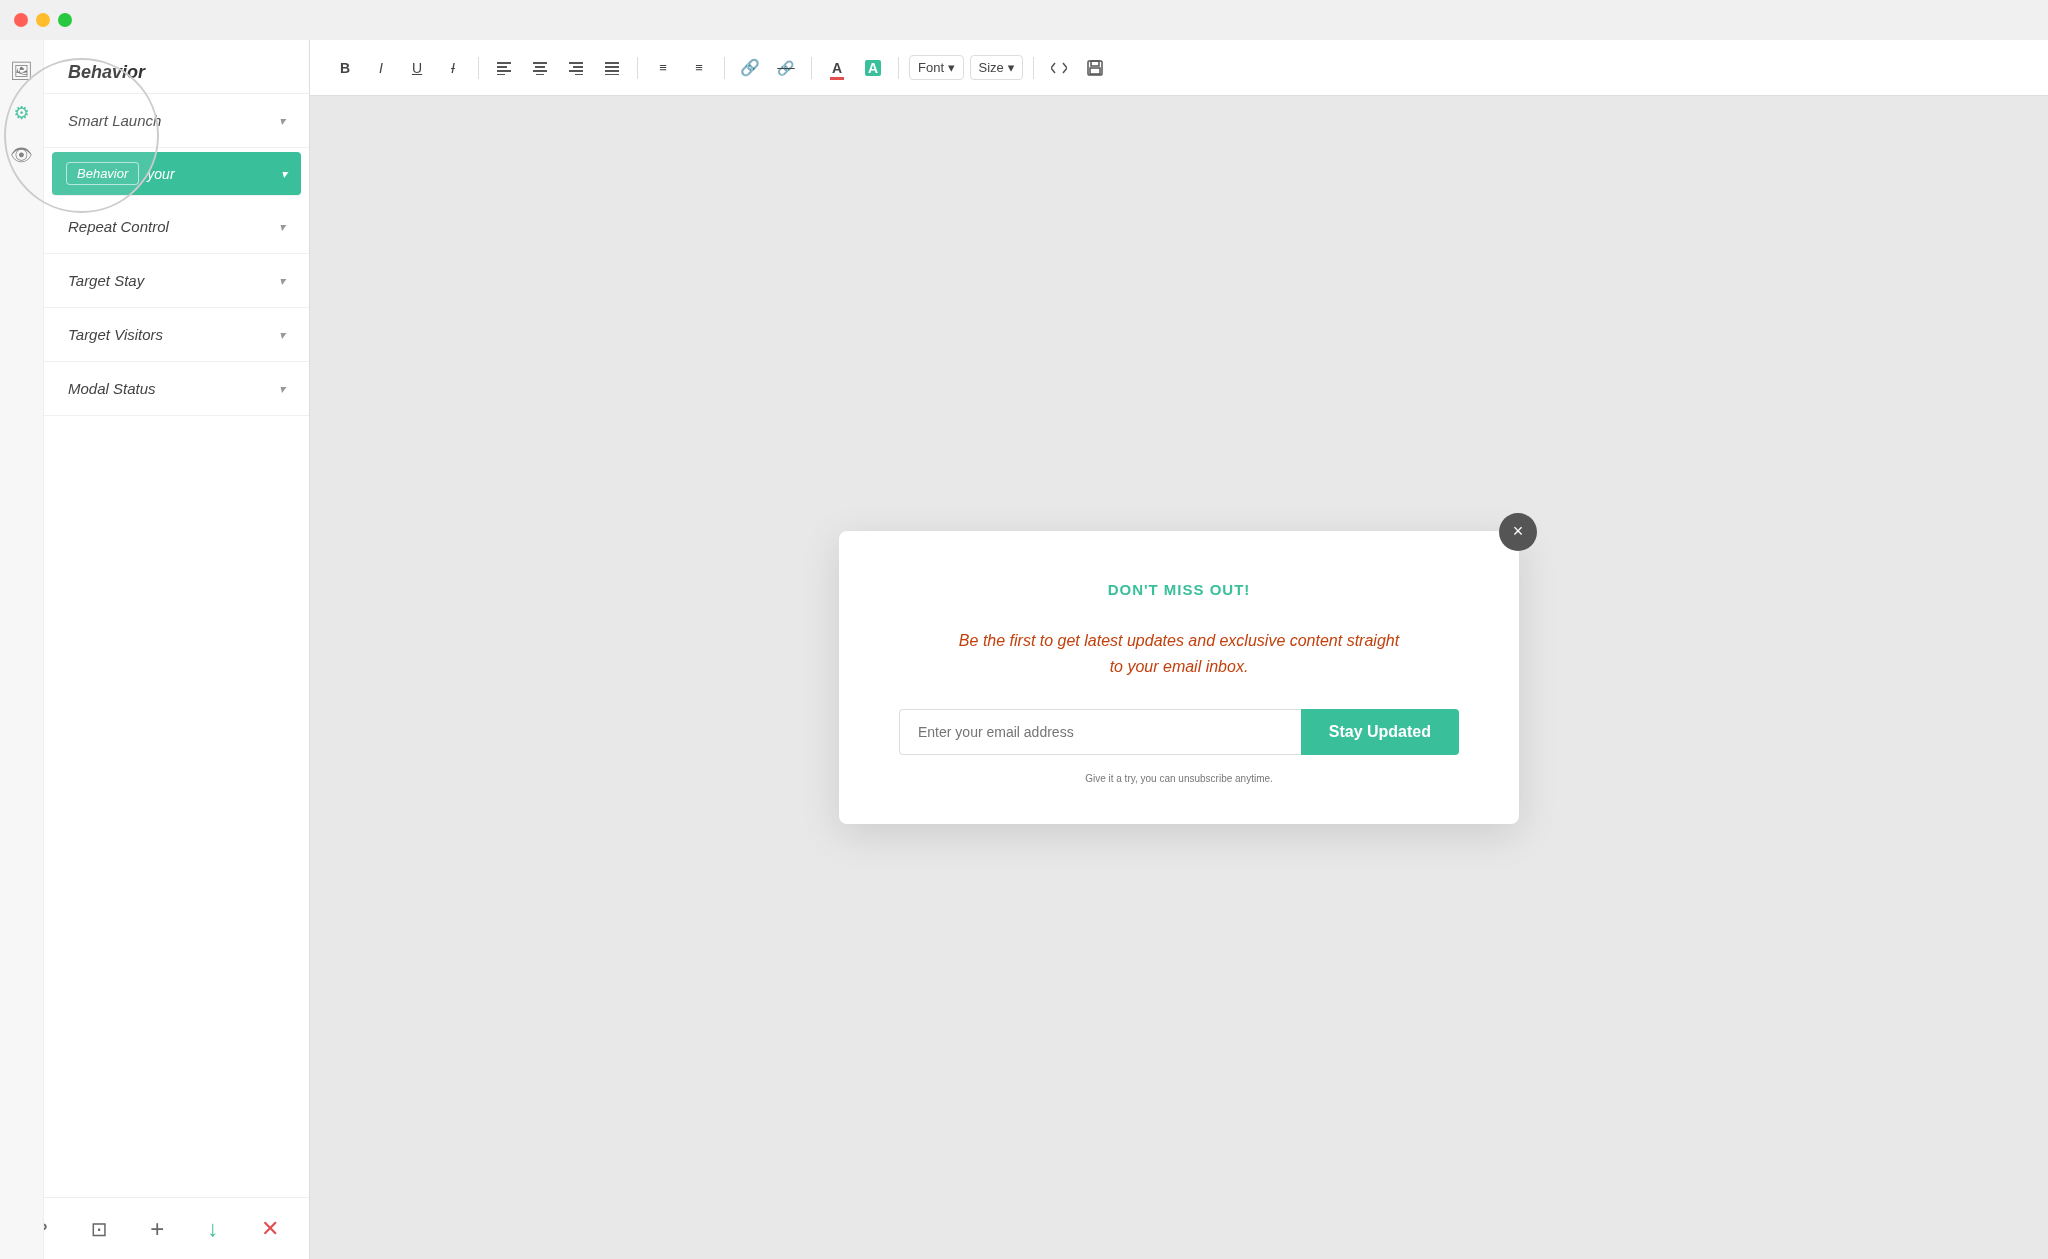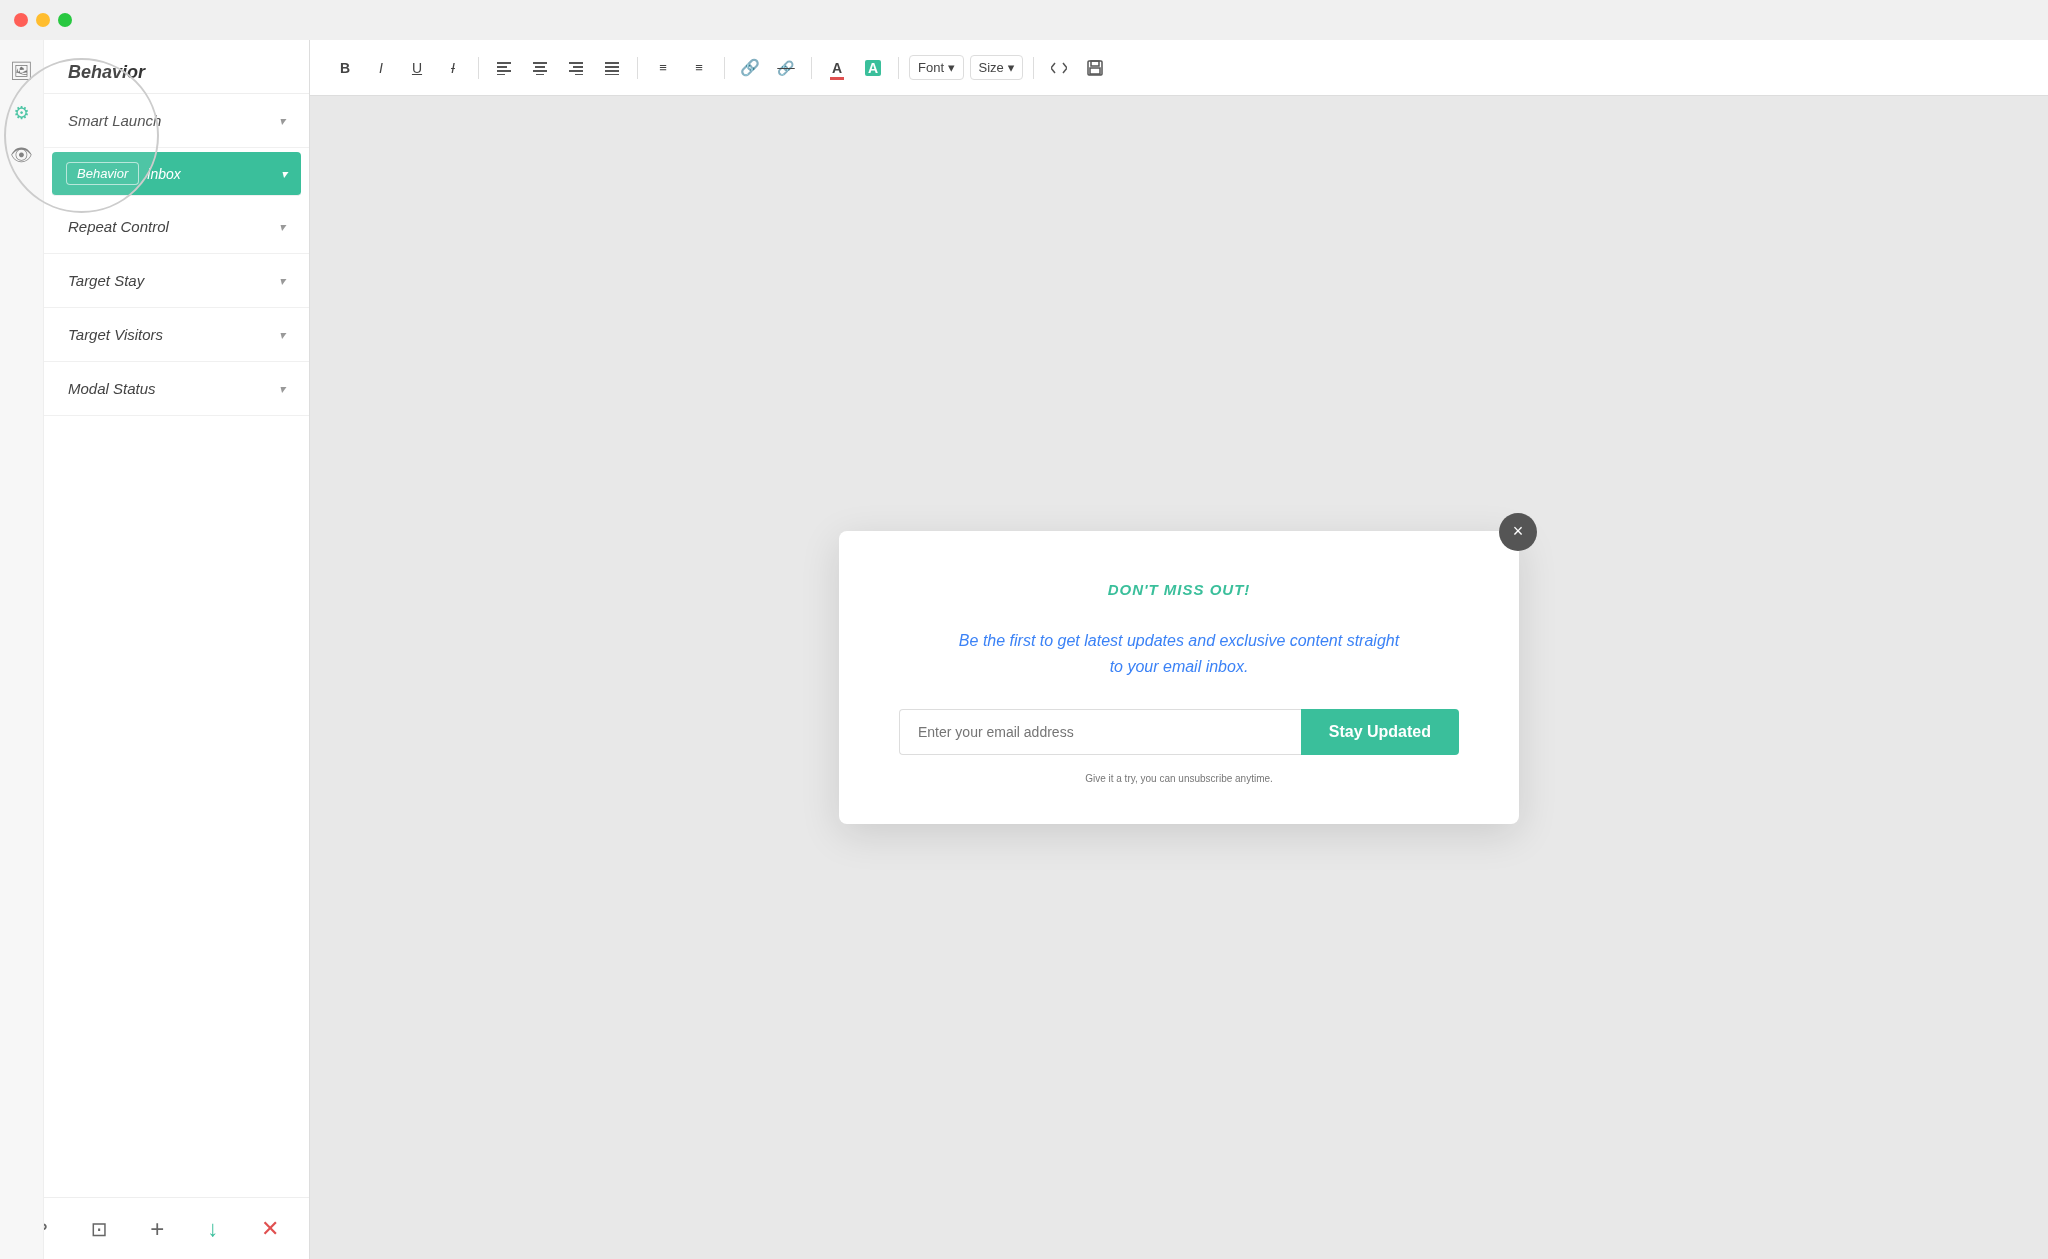--- a/index.html
+++ b/index.html
@@ -172,32 +172,31 @@
       cursor: pointer;
       z-index: 10;
     }
     .modal-eyebrow {
       font-size: 15px;
       font-weight: 600;
       color: #3abf9b;
       letter-spacing: 1px;
       margin-bottom: 30px;
       text-transform: uppercase;
-      font-style: italic;
     }
     .modal-title {
       font-size: 38px;
       font-weight: 700;
       color: #444;
       margin-bottom: 18px;
       line-height: 1.2;
     }
     .modal-subtitle {
       font-size: 16px;
-      color: #3b82f6;
+      color: #c2410c;
       font-style: italic;
       line-height: 1.6;
       margin-bottom: 30px;
     }
     .modal-form {
       display: flex;
       gap: 0;
       margin-bottom: 18px;
     }
     .modal-input {
@@ -261,21 +260,21 @@
     <div class="sidebar-items">
 
       <div class="sidebar-item">
         <span>Smart Launch</span>
         <span class="chevron">▾</span>
       </div>
 
       <div class="sidebar-item active" style="display:flex; align-items:center; justify-content:space-between; background:#3abf9b; color:#fff; border-radius:4px; margin:4px 8px; padding:10px 14px;">
         <div style="display:flex; align-items:center; gap:8px;">
           <span style="background:#3abf9b; color:#fff; border-radius:4px; padding:3px 10px; font-size:13px; border:1.5px solid rgba(255,255,255,0.6);">Behavior</span>
-          <span style="font-size:14px;">inbox</span>
+          <span style="font-size:14px;">your</span>
         </div>
         <span class="chevron" style="color:#fff;">▾</span>
       </div>
 
       <div class="sidebar-item">
         <span>Repeat Control</span>
         <span class="chevron">▾</span>
       </div>
 
       <div class="sidebar-item">

